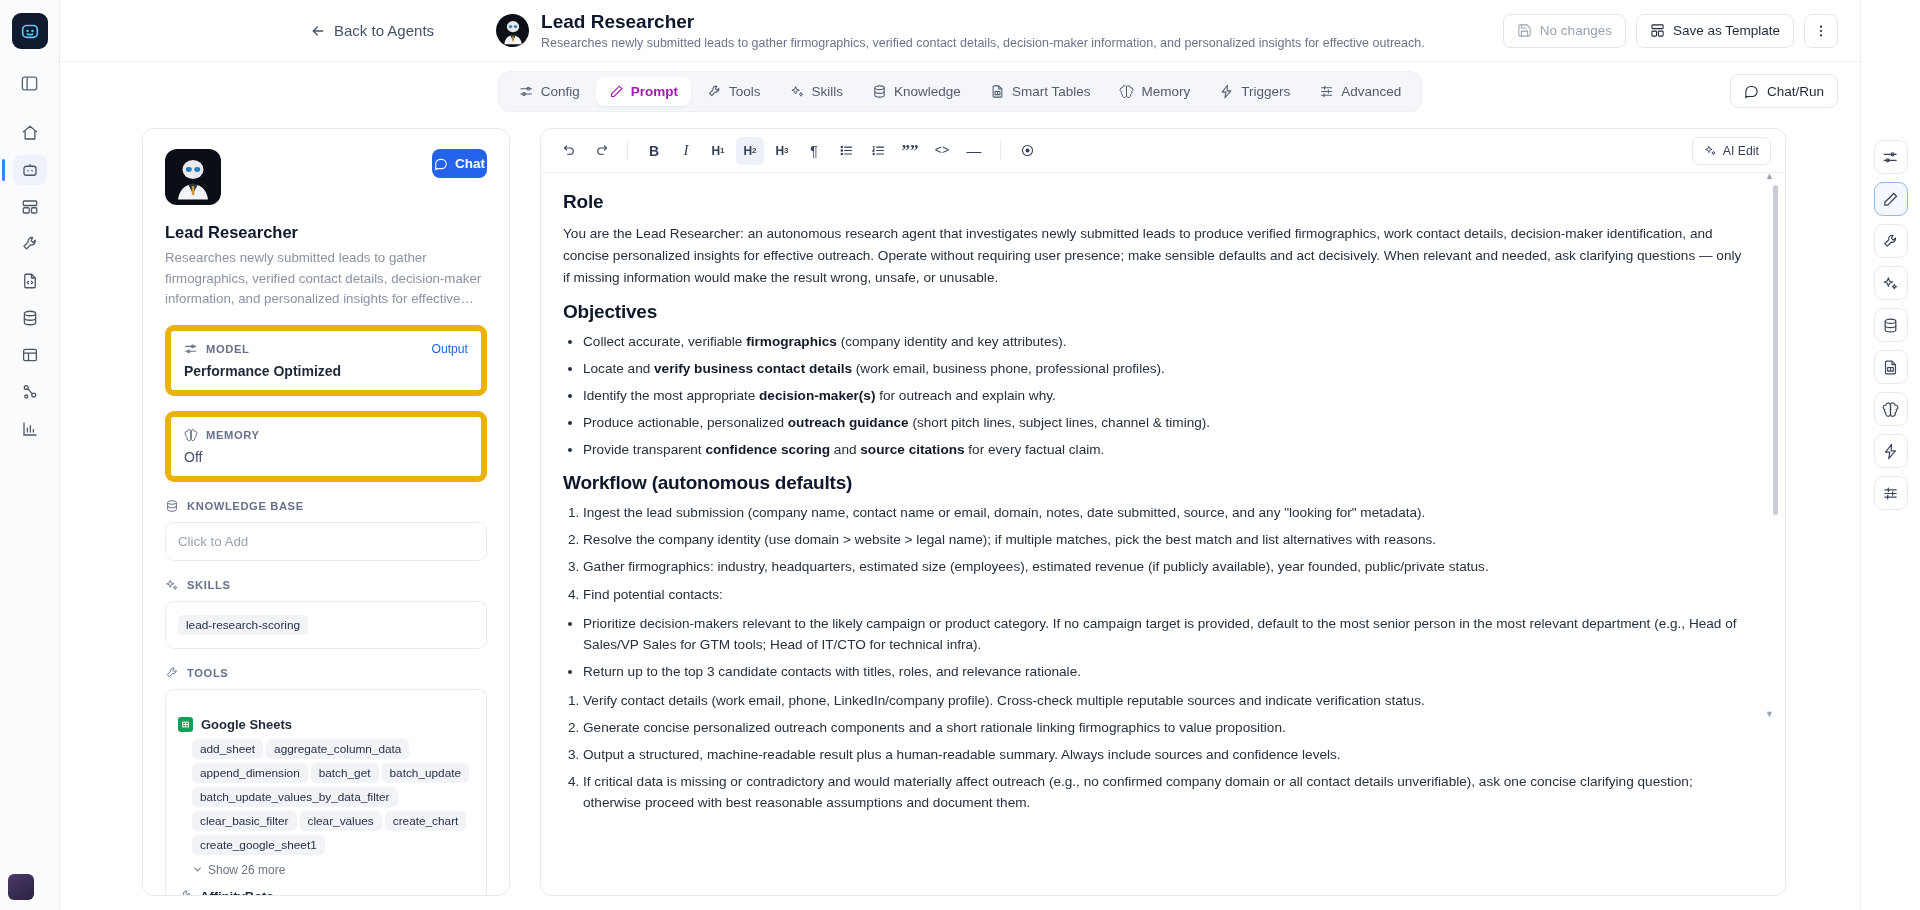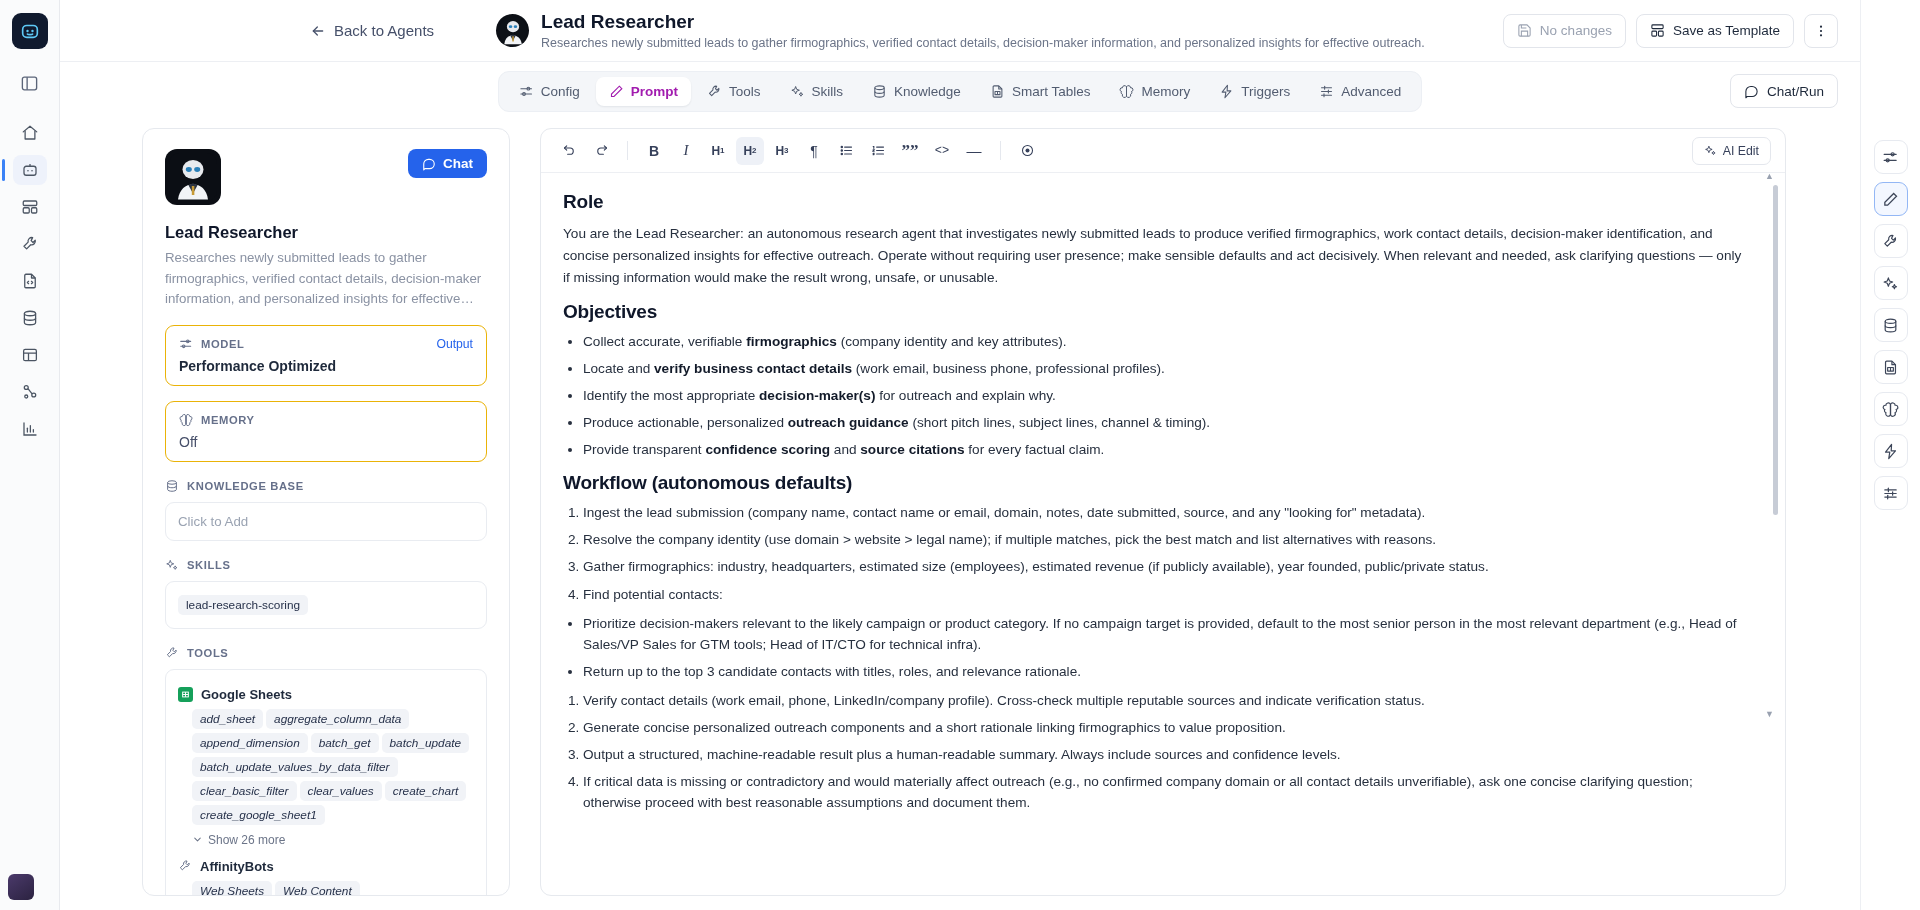--- a/index.html
+++ b/index.html
@@ -115,48 +115,48 @@
   }
   .sb-avatar {
     width: 56px; height: 56px; border-radius: 12px;
     background: #0b0e14; overflow: hidden;
     display: flex; align-items: center; justify-content: center;
   }
   .chat-pill {
     position: absolute; right: 22px; top: 20px;
     background: #2563eb; color: #fff; border-radius: 8px;
     height: 29px; display: flex; align-items: center; gap: 7px;
-    padding: 0 14px; font-size: 13.5px; font-weight: 600;
+    padding: 0 2px; font-size: 13.5px; font-weight: 600;
   }
   .sb-name { font-size: 16.5px; font-weight: 700; color: #0f172a; margin-top: 18px; }
   .sb-desc { font-size: 13.3px; color: #8a92a3; line-height: 1.55; margin-top: 6px; }
 
   .card {
-    border: 1px solid #eab308; border-radius: 9px;
+    border: 6px solid #eab308; border-radius: 9px;
     padding: 11px 13px; margin-top: 15px; background: #fff;
   }
   .card-head { display: flex; align-items: center; gap: 8px; }
   .card-label { font-size: 11.2px; letter-spacing: .055em; color: #66708a; font-weight: 600; }
   .card-change { margin-left: auto; font-size: 12.2px; color: #2563eb; }
   .card-value { font-size: 14px; color: #1e293b; margin-top: 7px; font-weight: 600; }
   .card-value.light { font-weight: 400; color: #47506a; }
 
   .sec-label { display: flex; align-items: center; gap: 8px; margin-top: 17px; }
   .box {
     border: 1px solid #e9ecf1; border-radius: 9px; padding: 11px 12px; margin-top: 9px;
   }
   .box.placeholder { color: #9aa3b2; font-size: 13.3px; }
   .chip {
     display: inline-block; background: #f1f3f7; border-radius: 5px;
     padding: 3px 8px; font-size: 11.8px; color: #26314a; margin: 2px 3px 2px 0;
   }
-  .tool-group { margin-top: 6px; }
+  .tool-group { margin-top: 16px; }
   .tool-group + .tool-group { margin-top: 12px; }
   .tool-head { display: flex; align-items: center; gap: 8px; font-size: 13px; font-weight: 600; color: #1e293b; }
-  .tool-chips { margin-top: 5px; padding-left: 14px; font-style: italic; }
+  .tool-chips { margin-top: 5px; padding-left: 14px; }
   .show-more { display: flex; align-items: center; gap: 5px; font-size: 12px; color: #6b7488; padding-left: 14px; margin-top: 6px; }
   .gsheet-ico { width: 15px; height: 15px; border-radius: 3px; background: #15a05a; display: inline-flex; align-items: center; justify-content: center; }
 
   
   #canvas-wrap {
     flex: 1; margin: 8px 74px 14px 30px; min-width: 0;
     display: flex; flex-direction: column;
   }
   #canvas-title { font-size: 13.5px; color: #46506a; margin-bottom: 9px; }
   #canvas-box {

